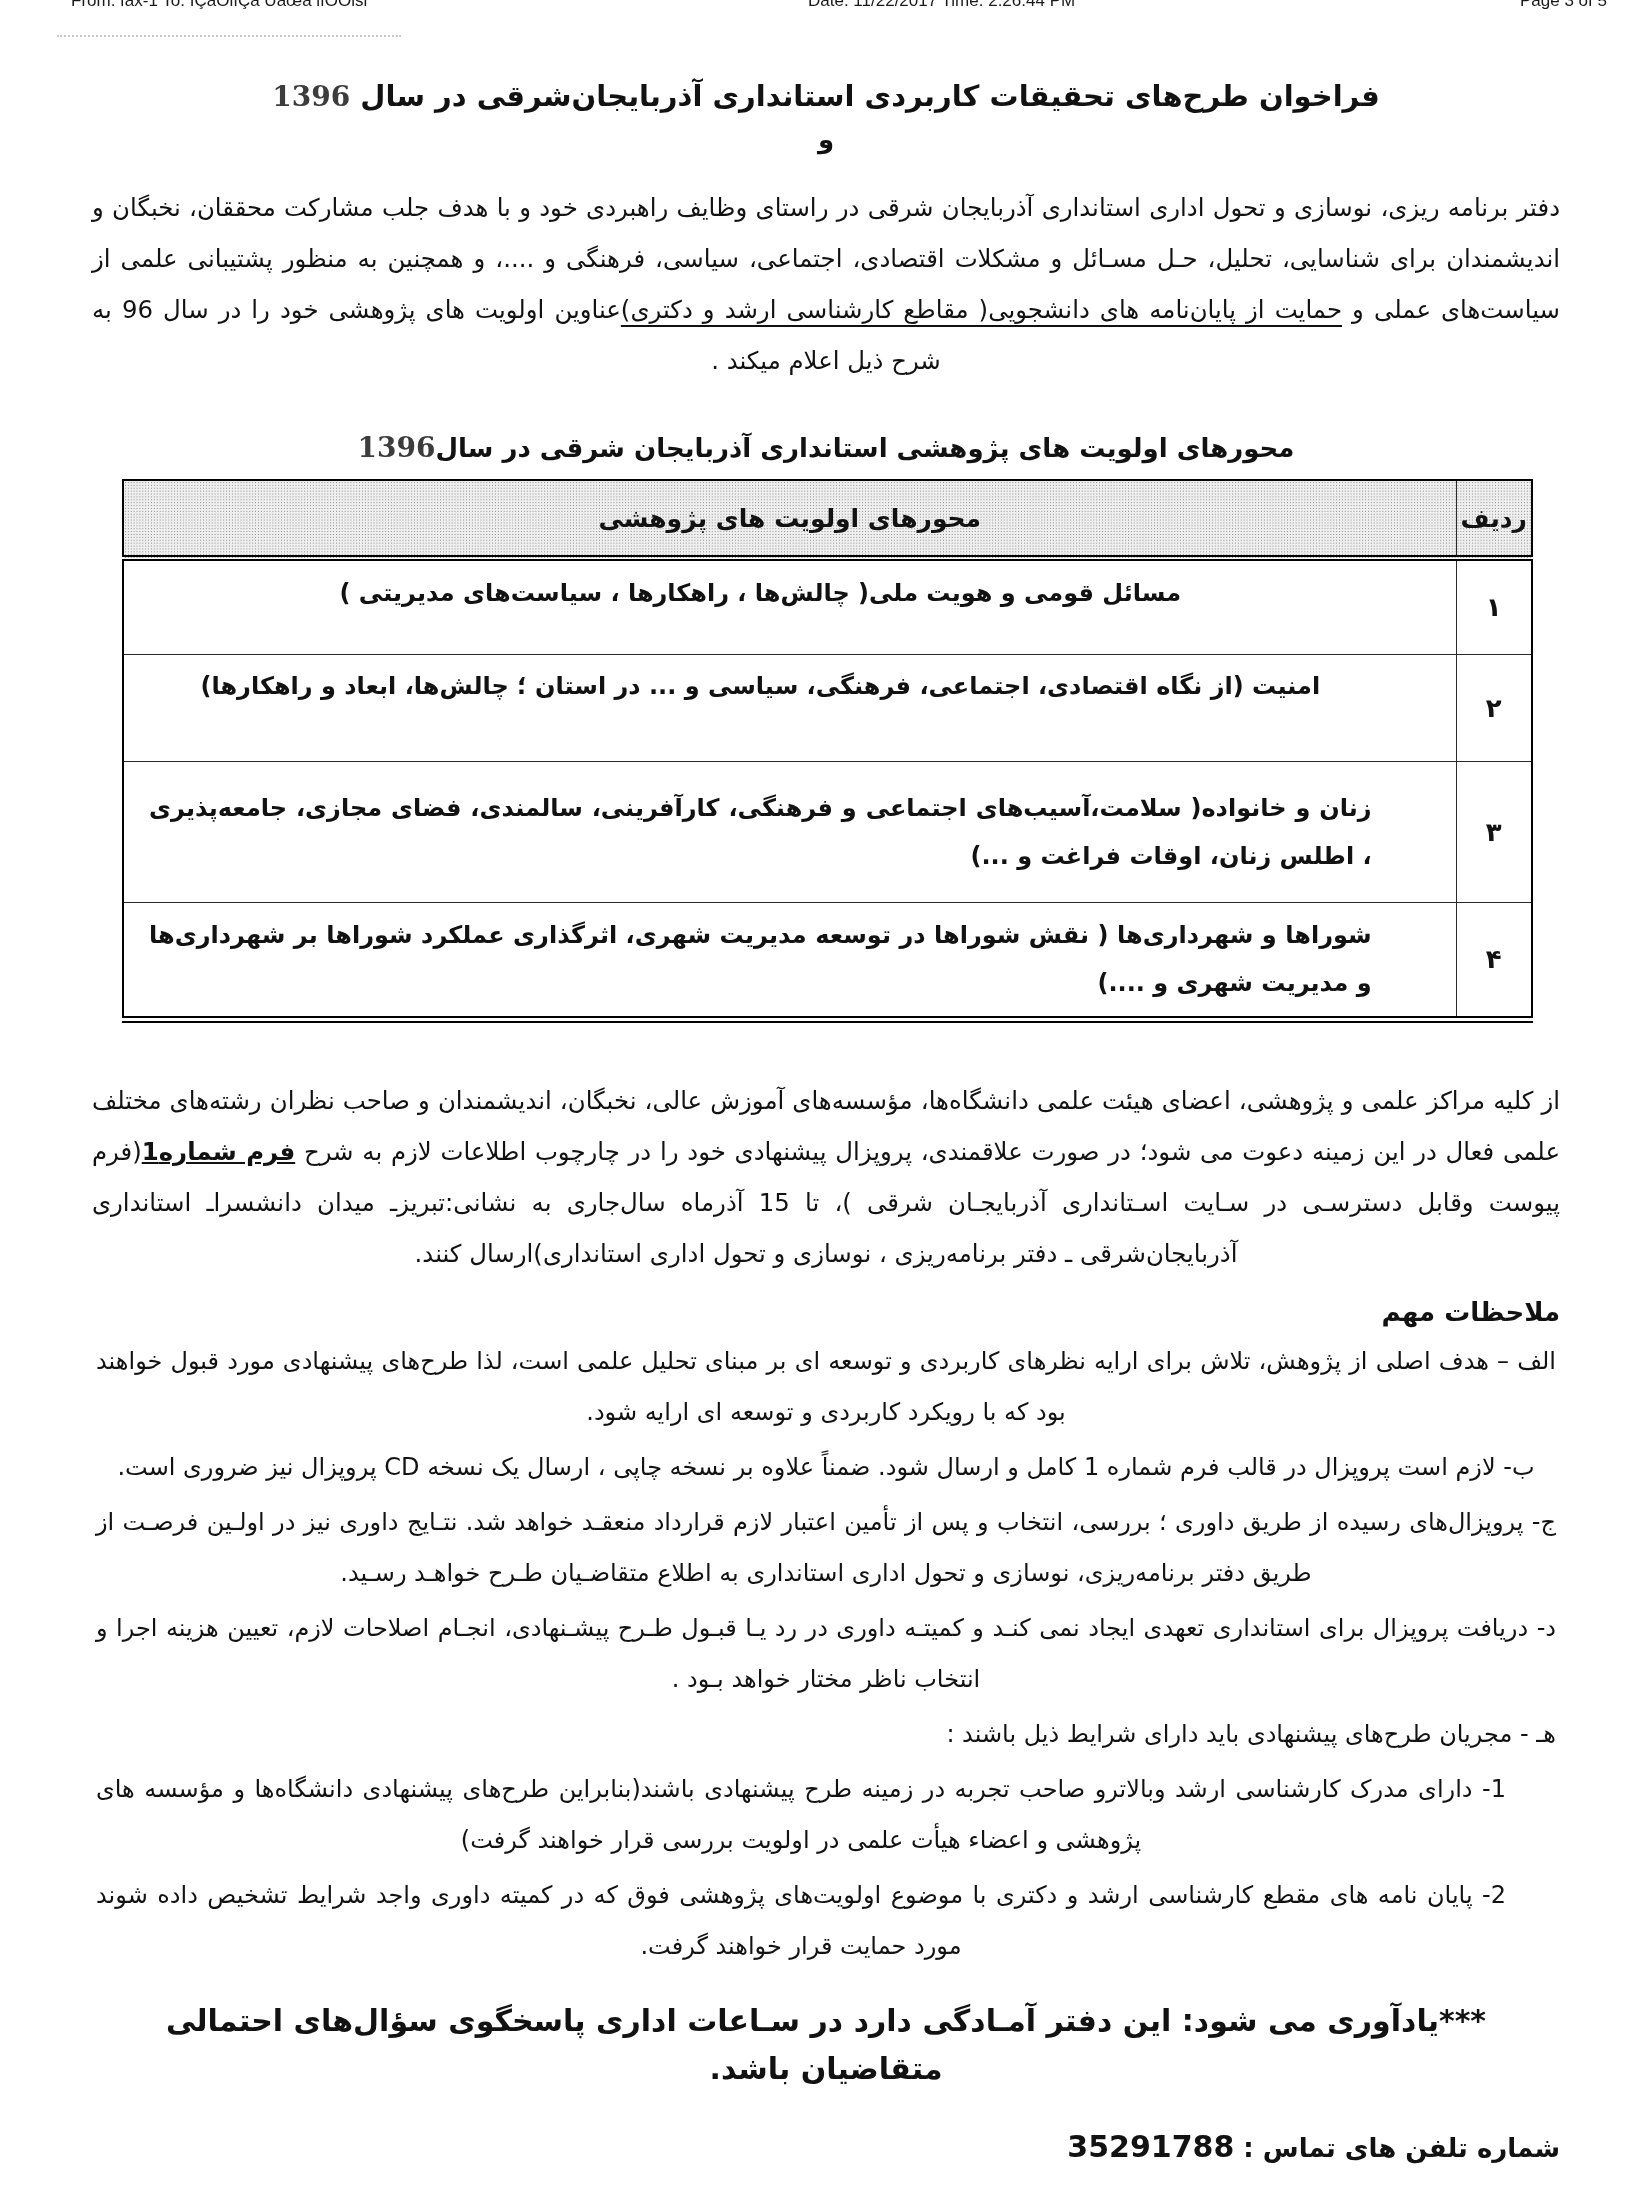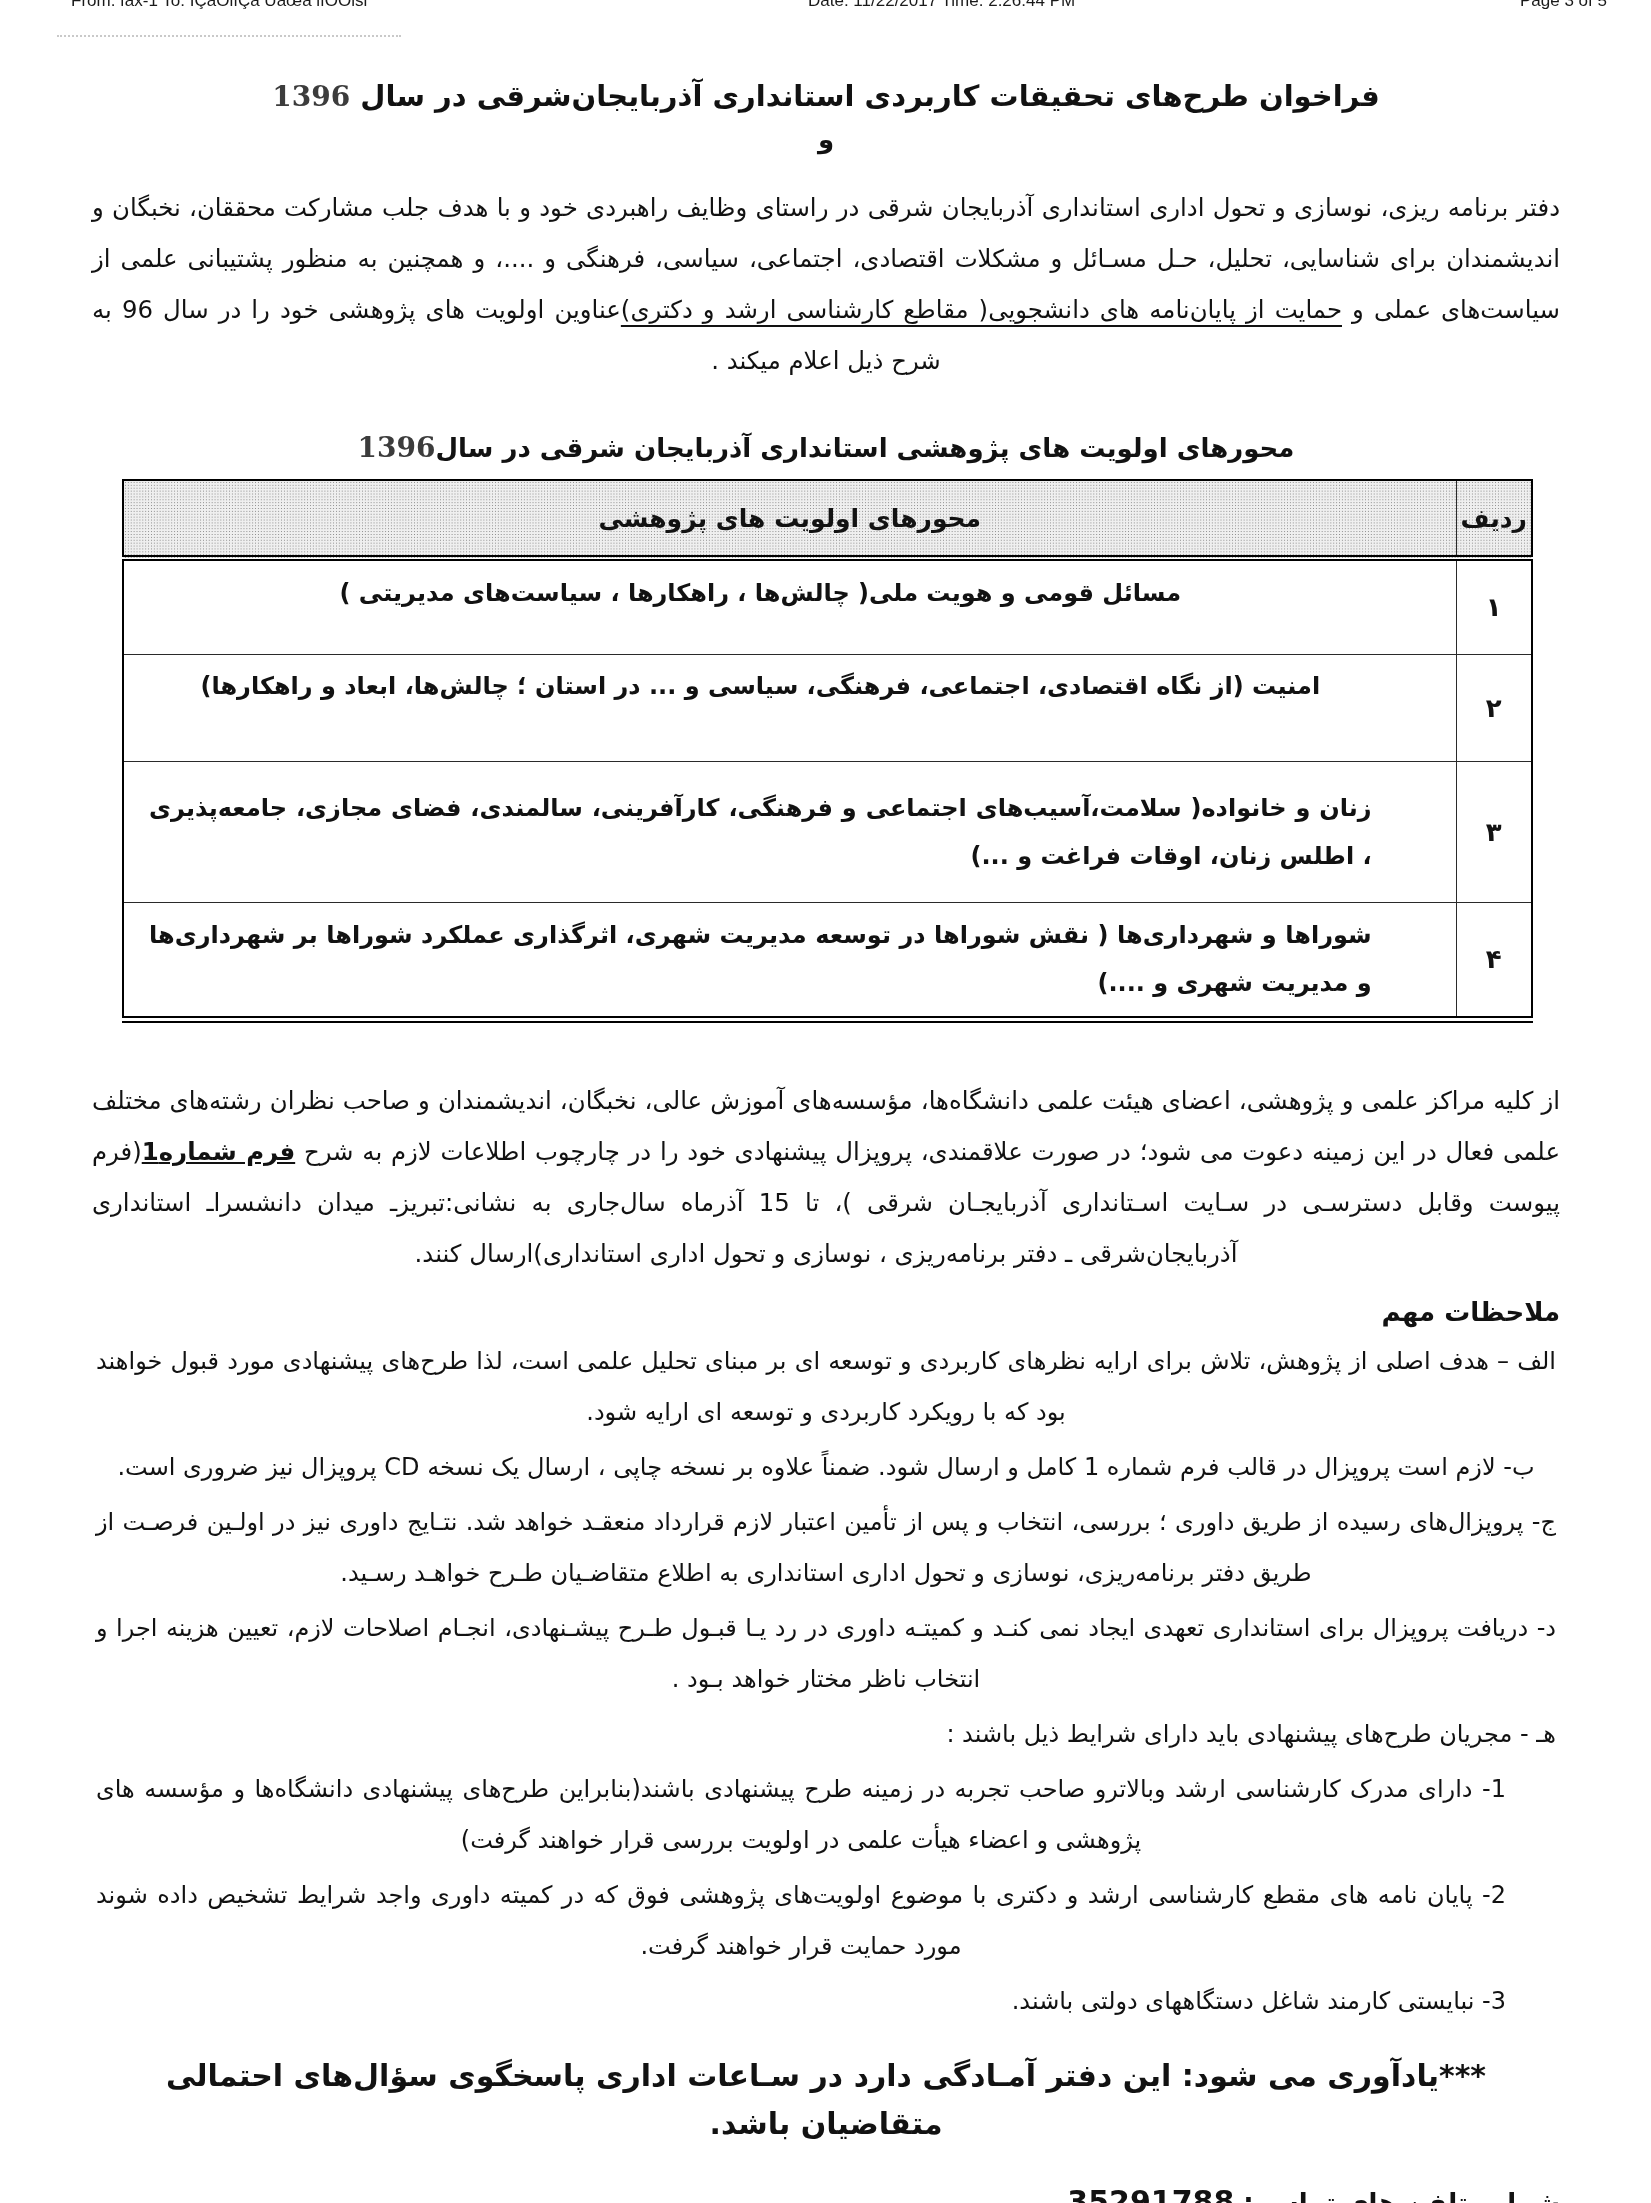--- a/index.html
+++ b/index.html
@@ -140,19 +140,18 @@
   <p class="notes-heading">ملاحظات مهم</p>
 
   <p class="note center-last"><span>الف –</span> <span>هدف اصلی از پژوهش، تلاش برای ارایه نظرهای کاربردی و توسعه ای بر مبنای تحلیل علمی است، لذا طرح‌های پیشنهادی مورد قبول خواهند بود که با رویکرد کاربردی و توسعه ای ارایه شود.</span></p>
   <p class="note center-last"><span>ب-</span> <span>لازم است پروپزال در قالب فرم شماره 1 کامل و ارسال شود. ضمناً علاوه بر نسخه چاپی ، ارسال یک نسخه CD پروپزال نیز ضروری است.</span></p>
   <p class="note center-last"><span>ج-</span> <span>پروپزال‌های رسیده از طریق داوری ؛ بررسی، انتخاب و پس از تأمین اعتبار لازم قرارداد منعقـد خواهد شد. نتـایج داوری نیز در اولـین فرصـت از طریق دفتر برنامه‌ریزی، نوسازی و تحول اداری استانداری به اطلاع متقاضـیان طـرح خواهـد رسـید.</span></p>
   <p class="note center-last"><span>د-</span> <span>دریافت پروپزال برای استانداری تعهدی ایجاد نمی کنـد و کمیتـه داوری در رد یـا قبـول طـرح پیشـنهادی، انجـام اصلاحات لازم، تعیین هزینه اجرا و انتخاب ناظر مختار خواهد بـود .</span></p>
   <p class="note right-only"><span>هـ -</span> <span>مجریان طرح‌های پیشنهادی باید دارای شرایط ذیل باشند :</span></p>
 
   <p class="note sub-note center-last"><span>1-</span> <span>دارای مدرک کارشناسی ارشد وبالاترو صاحب تجربه در زمینه طرح پیشنهادی باشند(بنابراین طرح‌های پیشنهادی دانشگاه‌ها و مؤسسه های پژوهشی و اعضاء هیأت علمی در اولویت بررسی قرار خواهند گرفت)</span></p>
   <p class="note sub-note center-last"><span>2-</span> <span>پایان نامه های مقطع کارشناسی ارشد و دکتری با موضوع اولویت‌های پژوهشی فوق که در کمیته داوری واجد شرایط تشخیص داده شوند مورد حمایت قرار خواهند گرفت.</span></p>
-  <p class="note sub-note right-only"><span>3-</span> <span>نبایستی کارمند شاغل دستگاههای دولتی باشند.</span></p>
 
   <p class="footer-reminder">***یادآوری می شود: این دفتر آمـادگی دارد در سـاعات اداری پاسخگوی سؤال‌های احتمالی متقاضیان باشد.</p>
   <p class="phone-line"><span>شماره تلفن های تماس : </span><span class="phone-number">35291788</span></p>
 
 </div>
 
 
 </body></html>

